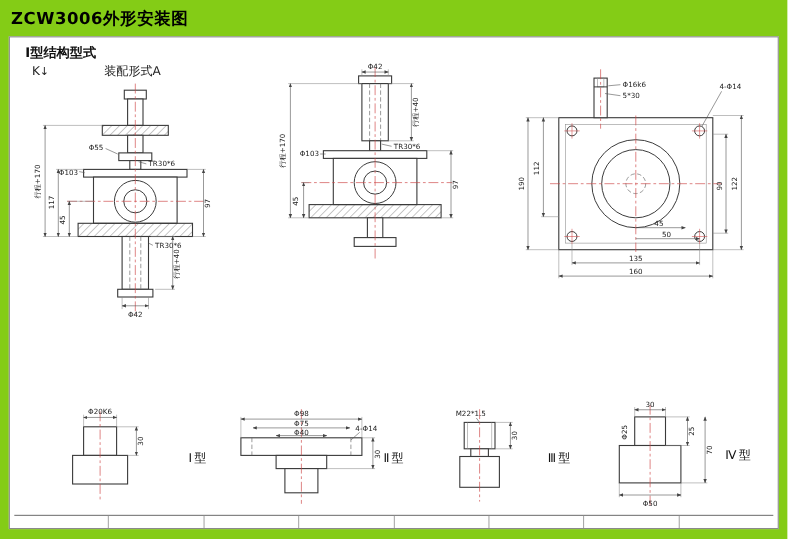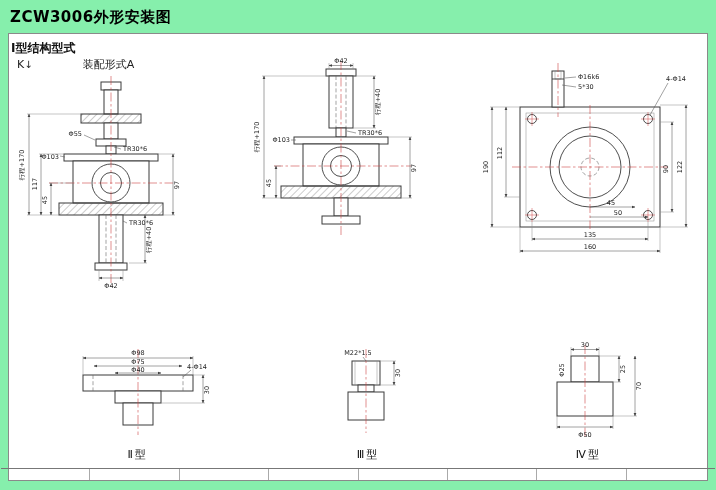--- a/index.html
+++ b/index.html
@@ -1,28 +1,28 @@
 <!DOCTYPE html>
 <html><head>
 <meta charset="utf-8">
 <style>
   html,body { margin:0; padding:0; background:#ffffff; }
   body { width:716px; height:490px; font-family:"DejaVu Sans","Liberation Sans",sans-serif; color:#111; }
-  .page { box-sizing:border-box; width:716px; height:490px; padding:6px 8px 6px; background:#86efac; }
+  .page { box-sizing:border-box; width:716px; height:490px; padding:6px 8px 6px; background:#84cc16; }
   .title { font-size:15px; font-weight:bold; color:#000; margin:2px 0 6px 2px; letter-spacing:0.5px; }
-  .frame { border:1px solid #8a8a8a; height:448px; box-sizing:border-box; padding:4px 0 0; background:#fff;
+  .frame { border:1px solid #8a8a8a; height:448px; box-sizing:border-box; padding:4px 12px 0; background:#fff;
            display:flex; flex-direction:column; }
   .sec-head { font-size:12px; font-weight:bold; color:#111; margin:2px 0 0 2px; }
   .views-row { display:flex; justify-content:space-between; align-items:flex-start; padding:0 2px; }
   .view-block { display:flex; flex-direction:column; }
   .view-header { position:relative; text-align:center; font-size:11px; color:#222; height:15px; line-height:15px; }
   .kmark { position:absolute; left:6px; top:0; font-size:11px; color:#222; }
   .karrow { font-size:10px; }
   .heads-row { display:flex; justify-content:space-around; align-items:flex-end; margin-top:0; flex:1; padding:0 6px; }
-  .head-block { display:flex; flex-direction:column; align-items:center; }
+  .head-block { display:flex; flex-direction:row; align-items:center; }
   .head-label { font-size:11px; color:#111; margin:2px 0 6px; letter-spacing:2px; }
   .title-block { margin:auto -8px 0; height:11px; border-top:1px solid #777; display:flex; }
   .tb-cell { flex:1; border-right:1px solid #aaa; }
   .tb-cell:last-child { border-right:none; }
   svg text { font-family:"DejaVu Sans",sans-serif; }
   .dimt { font-size:6.5px; fill:#222; }
   .ol  { fill:#ffffff; stroke:#3a3a3a; stroke-width:1; }
   .ol2 { fill:none; stroke:#3a3a3a; stroke-width:0.9; }
   .thin { stroke:#888; stroke-width:0.5; fill:none; }
   .cl  { stroke:#cc4444; stroke-width:0.6; fill:none; stroke-dasharray:9 2.5 2.5 2.5; }
@@ -227,20 +227,42 @@
             <line class="dim" x1="40" y1="194" x2="180" y2="194" marker-start="url(#arw)" marker-end="url(#arw)"></line>
             <text class="dimt" x="110" y="192" text-anchor="middle">160</text>
           </g>
         </svg>
       </div>
     </div>
 
 
     <div class="heads-row">
 
+      <div class="head-block">
+        <svg width="140" height="100" viewBox="0 0 140 100">
+          <g>
+            <rect class="ol" x="45" y="20" width="30" height="26"></rect>
+            <rect class="ol" x="35" y="46" width="50" height="26"></rect>
+          </g>
+          <g>
+            <line class="cl" x1="60" y1="6" x2="60" y2="86"></line>
+          </g>
+          <g>
+            <line class="thin" x1="45" y1="20" x2="45" y2="9"></line>
+            <line class="thin" x1="75" y1="20" x2="75" y2="9"></line>
+            <line class="dim" x1="45" y1="11.5" x2="75" y2="11.5" marker-start="url(#arw)" marker-end="url(#arw)"></line>
+            <text class="dimt" x="60" y="8" text-anchor="middle">Φ20K6</text>
+            <line class="thin" x1="75" y1="20" x2="95" y2="20"></line>
+            <line class="thin" x1="85" y1="46" x2="95" y2="46"></line>
+            <line class="dim" x1="93" y1="20" x2="93" y2="46" marker-start="url(#arw)" marker-end="url(#arw)"></line>
+            <text class="dimt" x="99" y="33" text-anchor="middle" transform="rotate(-90 99 33)">30</text>
+          </g>
+        </svg>
+        <div class="head-label">Ⅰ型</div>
+      </div>
 
       <div class="head-block">
         <svg width="150" height="100" viewBox="0 0 150 100">
           <g>
             <rect class="ol" x="20" y="30" width="110" height="16"></rect>
             <line class="dash" x1="30" y1="30" x2="30" y2="46"></line>
             <line class="dash" x1="120" y1="30" x2="120" y2="46"></line>
             <rect class="ol" x="52" y="46" width="46" height="12"></rect>
             <rect class="ol" x="60" y="58" width="30" height="22"></rect>
           </g>

